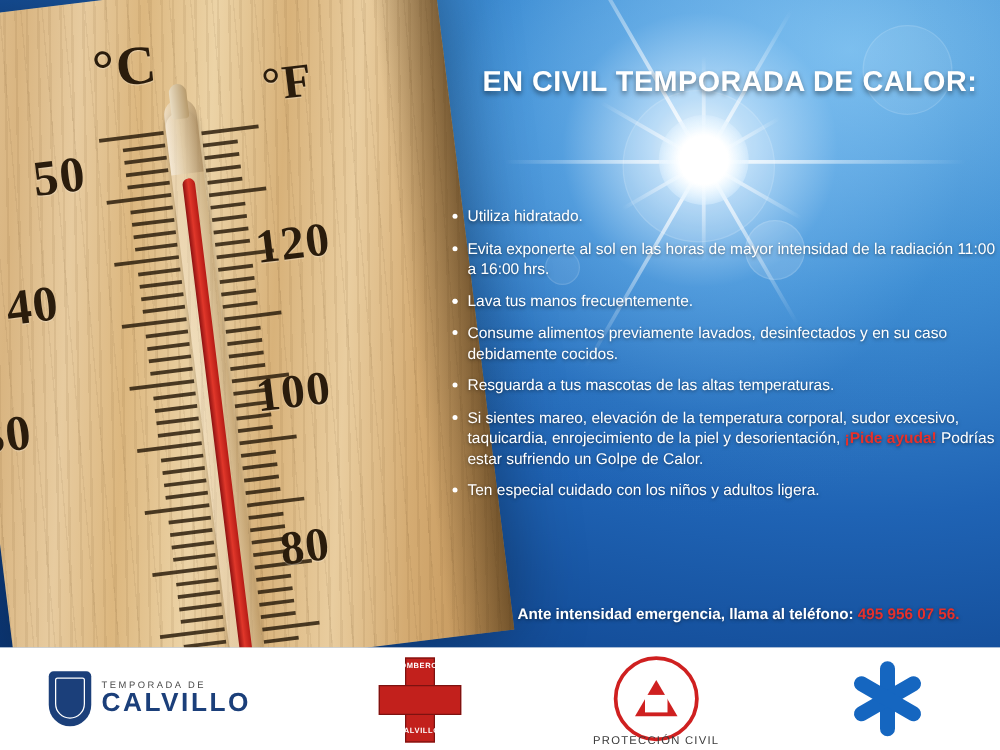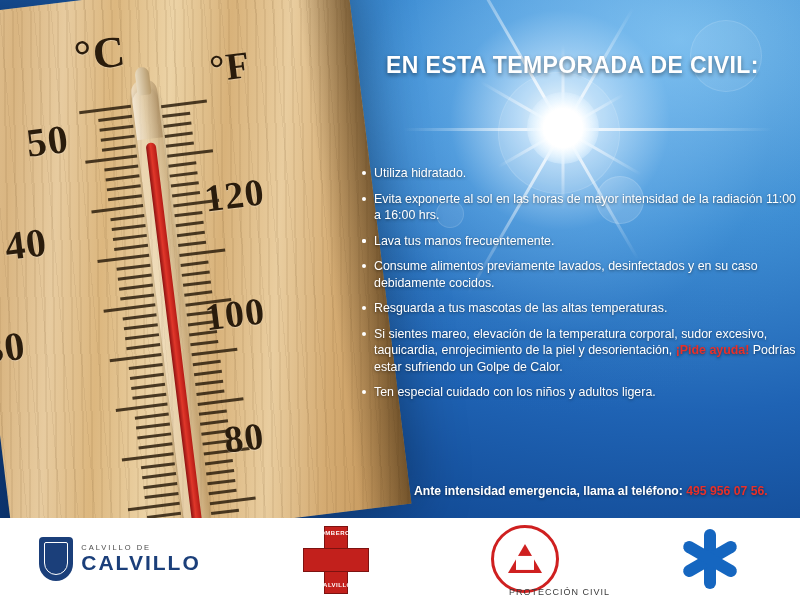--- a/index.html
+++ b/index.html
@@ -306,21 +306,21 @@
     left: -9px; top: 12px;
     width: 18px; height: 14px;
     background: #ffffff;
   }
   .pc-label {
     position: absolute;
     left: 50%;
     transform: translateX(-50%);
     bottom: 3px;
     width: 170px;
-    text-align: right;
+    text-align: center;
     font-size: 9px;
     letter-spacing: 1px;
     color: #3a3a3a;
   }
 
   .star-of-life {
     width: 64px; height: 64px;
     position: relative;
   }
   .star-of-life span {
@@ -463,21 +463,21 @@
       <div class="scale-num" style="left:62px; top:112px; font-size:40px;">50</div>
       <div class="scale-num" style="left:28px; top:212px; font-size:40px;">40</div>
       <div class="scale-num" style="left:-6px; top:312px; font-size:40px;">30</div>
 
       <div class="scale-num" style="left:232px; top:190px; font-size:38px;">120</div>
       <div class="scale-num" style="left:218px; top:308px; font-size:38px;">100</div>
       <div class="scale-num" style="left:222px; top:432px; font-size:38px;">80</div>
     </div>
 
     <div class="content">
-      <div class="headline">EN ESTA TEMPORADA DE CIVIL:</div>
+      <div class="headline">EN CIVIL TEMPORADA DE CALOR:</div>
       <ul class="tips" id="tips-list">
           <li><span class="dot"></span><span>Utiliza hidratado.</span></li>
           <li><span class="dot"></span><span>Evita exponerte al sol en las horas de mayor intensidad de la radiación 11:00 a 16:00 hrs.</span></li>
           <li><span class="dot"></span></li>
           <li><span class="dot"></span><span>Lava tus manos frecuentemente.</span></li>
           <li><span class="dot"></span><span>Consume alimentos previamente lavados, desinfectados y en su caso debidamente cocidos.</span></li>
           <li><span class="dot"></span><span>Resguarda a tus mascotas de las altas temperaturas.</span></li>
           <li><span class="dot"></span><span>Si sientes mareo, elevación de la temperatura corporal, sudor excesivo, taquicardia, enrojecimiento de la piel y desorientación, </span><span class="hl">¡Pide ayuda!</span><span> Podrías estar sufriendo un Golpe de Calor.</span></li>
           <li><span class="dot"></span><span>Ten especial cuidado con los niños y adultos ligera.</span></li>
         </ul>
@@ -485,21 +485,21 @@
         <span>Ante intensidad emergencia, llama al teléfono: </span><span class="phone">495 956 07 56.</span>
       </div>
     </div>
   </div>
 
   <div class="logobar">
 
     <div class="logo logo-calvillo">
       <div class="shield"></div>
       <div class="calvillo-txt">
-        <div class="calvillo-gov">CALVILLO DE</div>
+        <div class="calvillo-gov">TEMPORADA DE</div>
         <div class="calvillo-name">CALVILLO</div>
       </div>
     </div>
 
     <div class="logo logo-bomberos">
       <div class="fire-badge">
         <div class="cross"></div>
         <div class="fire-top-label">BOMBEROS</div>
         <div class="fire-bottom-label">CALVILLO</div>
       </div>

